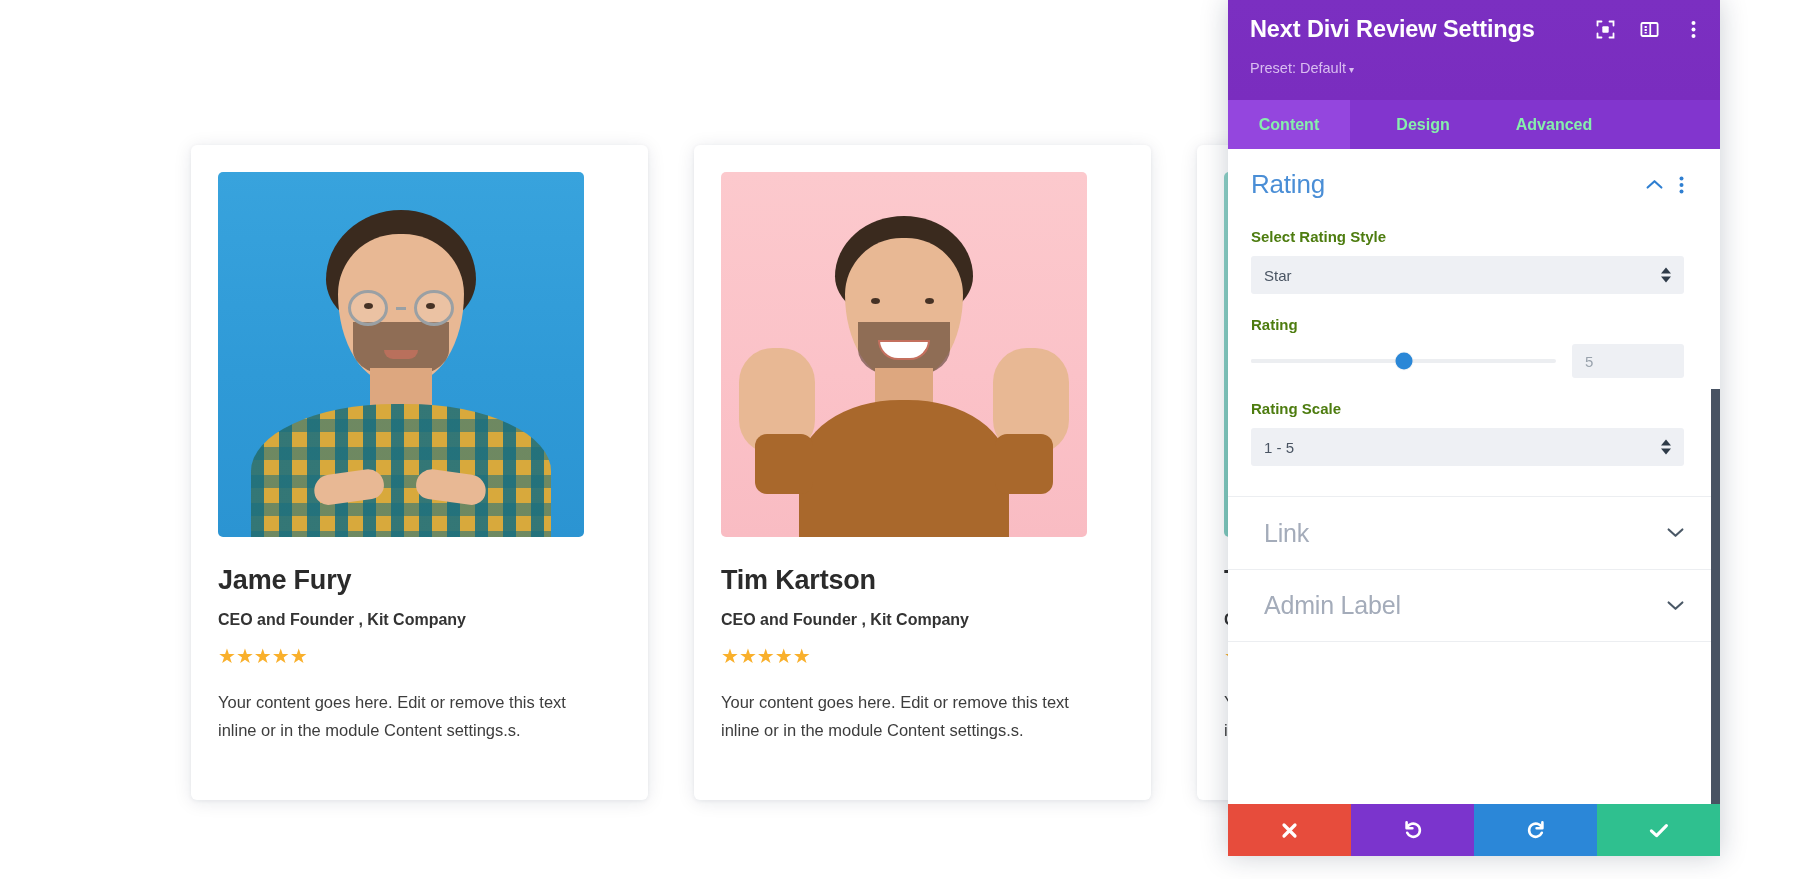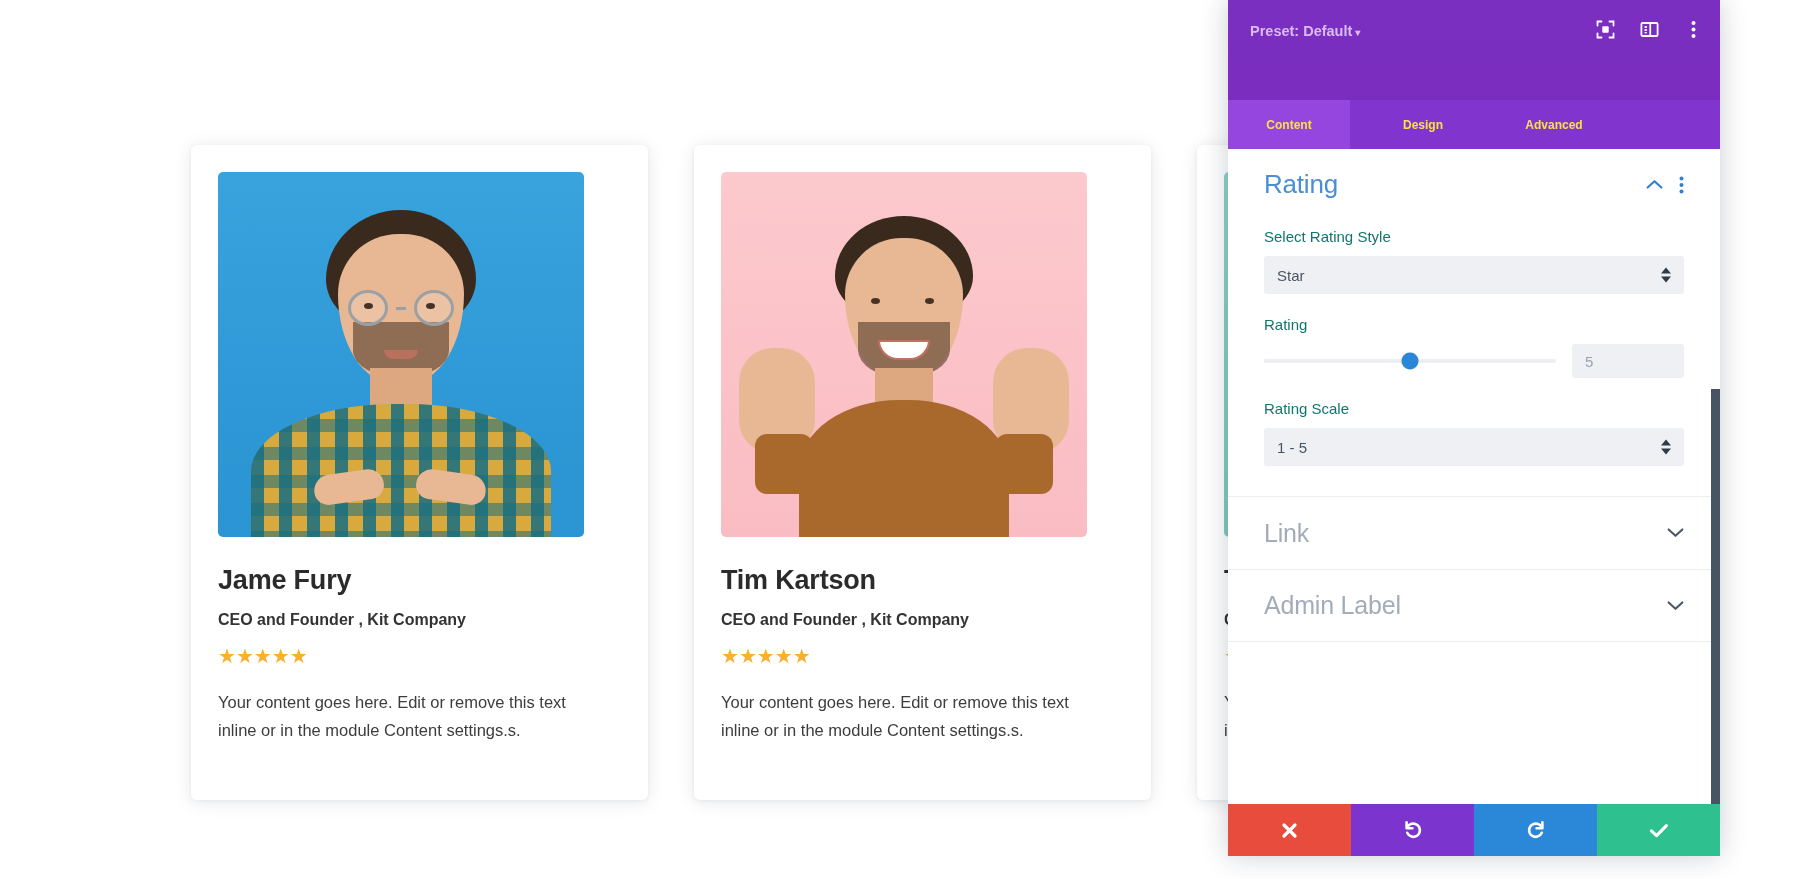--- a/index.html
+++ b/index.html
@@ -116,77 +116,77 @@
     position: relative;
     height: 100px;
   }
   .panel-title {
     color: #ffffff;
     font-size: 23.5px;
     font-weight: 700;
     letter-spacing: -0.1px;
   }
   .panel-preset {
-    margin-top: 7px;
+    margin-top: 17px;
     color: #d9bdf0;
     font-size: 14.5px;
-    font-weight: 700;
+    font-weight: 400;
   }
   .panel-preset .caret { font-size: 10px; margin-left: 3px; }
   .header-icons {
     position: absolute; right: 16px; top: 18px;
     display: flex; align-items: center; gap: 22px;
   }
   .hicon { width: 22px; height: 22px; display: flex; align-items: center; justify-content: center; cursor: pointer; }
   .hicon svg { display: block; }
 
   .tabs {
     display: flex;
     background: #8235ce;
     height: 49px;
   }
   .tab {
     display: flex; align-items: center; justify-content: center;
-    color: #fde047;
-    font-size: 12px;
+    color: #86efac;
+    font-size: 16px;
     font-weight: 700;
     cursor: pointer;
     height: 49px;
   }
   .tab-0 { width: 122px; }
   .tab-1 { width: 122px; margin-left: 12px; }
   .tab-2 { width: 140px; }
   .tab.active { background: #9446de; }
 
   .panel-body {
     flex: 1;
     position: relative;
     overflow: hidden;
     background: #ffffff;
   }
 
-  .section-open { padding: 20px 36px 0 36px; }
+  .section-open { padding: 20px 36px 0 23px; }
   .section-head {
     display: flex; align-items: center; justify-content: space-between;
     padding-bottom: 6px;
   }
   .section-title-open {
     color: #4a8ed6;
     font-size: 26px;
     font-weight: 400;
     letter-spacing: -0.2px;
   }
   .section-head-icons { display: flex; align-items: center; gap: 16px; }
   .sh-icon { cursor: pointer; display: flex; align-items: center; justify-content: center; }
 
   .field { margin-top: 22px; }
   .field-label {
     font-size: 15px;
-    font-weight: 400;
-    color: #0f766e;
+    font-weight: 700;
+    color: #4d7c0f;
     margin-bottom: 11px;
   }
   .select-box {
     position: relative;
     background: #eef0f4;
     border-radius: 3px;
     height: 38px;
     display: flex; align-items: center;
     padding: 0 34px 0 13px;
     font-size: 15px;
@@ -342,20 +342,21 @@
       <div class="card-role">CEO and Founder , Kit Company</div>
       <div class="card-stars" style="color: rgb(249, 176, 44);">★★★★★</div>
       <div class="card-text">Your content goes here. Edit or remove this text inline or in the module Content settings.s.</div>
     </div>
 
   </div>
 
   <div class="panel">
 
     <div class="panel-header">
+      <div class="panel-title">Next Divi Review Settings</div>
       <div class="panel-preset">
         <span>Preset: Default</span><span class="caret">▾</span>
       </div>
       <div class="header-icons">
         <div class="hicon">
           <svg width="19" height="19" viewBox="0 0 19 19" fill="none">
             <path d="M1.5 5.5V1.5H5.5M13.5 1.5H17.5V5.5M17.5 13.5V17.5H13.5M5.5 17.5H1.5V13.5" stroke="#ffffff" stroke-width="1.8" stroke-linecap="round"></path>
             <rect x="6.3" y="6.3" width="6.4" height="6.4" rx="1" fill="#ffffff"></rect>
           </svg>
         </div>

